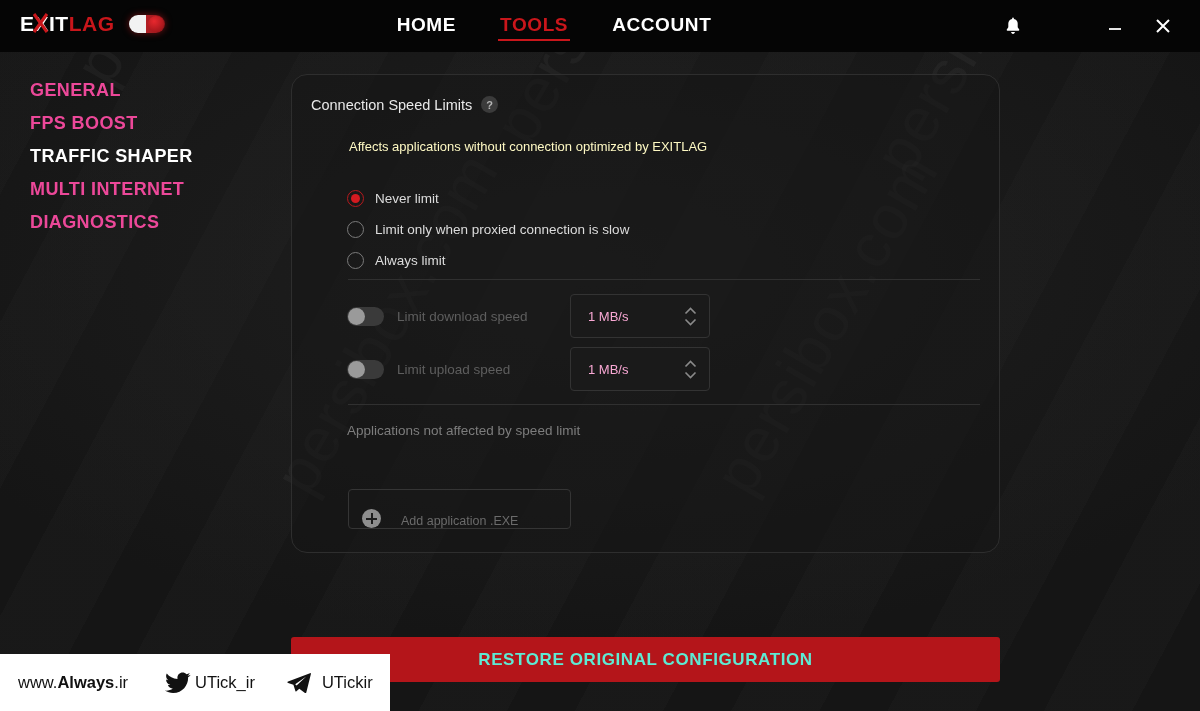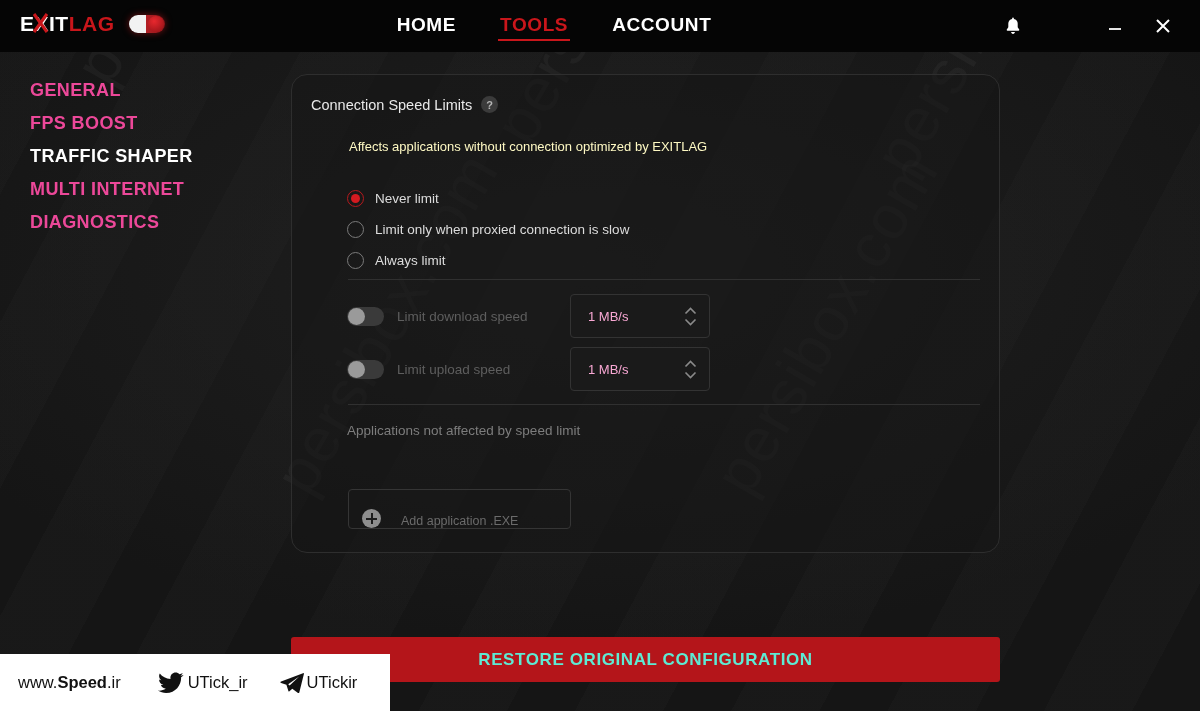--- a/index.html
+++ b/index.html
@@ -380,21 +380,21 @@
   .wm-item {
     display: flex;
     align-items: center;
     color: #111111;
     font-size: 16.5px;
   }
   .wm-site { margin-left: 18px; }
   .wm-site .lite { font-weight: 400; }
   .wm-site .bold { font-weight: 700; }
   .wm-tw { margin-left: 37px; gap: 4px; }
-  .wm-tg { margin-left: 32px; gap: 3px; }
+  .wm-tg { margin-left: 32px; gap: 11px; }
   .wm-handle { font-weight: 400; font-size: 16.5px; }
 </style>
 </head>
 <body>
 
 <div id="app">
 
   <div class="bg-stripes"></div>
   <div class="bg-vignette"></div>
 
@@ -517,21 +517,21 @@
   <div class="add-app">
     <div class="plus-icon"></div>
     <div class="add-app-text">Add application .EXE</div>
   </div>
 
   <button class="restore-btn">RESTORE ORIGINAL CONFIGURATION</button>
 
   <div class="wmbar">
     <div class="wm-item wm-site">
       <span class="lite">www.</span>
-        <span class="bold">Speed</span>
+        <span class="bold">Always</span>
         <span class="lite">.ir</span>
     </div>
     <div class="wm-item wm-tw">
       <svg width="26" height="22" viewBox="0 0 26 22" fill="#111111">
           <path d="M25.3 2.9c-.9.4-1.9.7-2.9.8 1.1-.6 1.9-1.6 2.3-2.8-1 .6-2.1 1-3.2 1.3C20.5 1.1 19.1.5 17.6.5c-2.9 0-5.2 2.3-5.2 5.2 0 .4 0 .8.1 1.2C8.1 6.6 4.3 4.6 1.8 1.4c-.5.8-.7 1.7-.7 2.6 0 1.8.9 3.4 2.3 4.3-.8 0-1.6-.3-2.3-.7v.1c0 2.5 1.8 4.6 4.2 5.1-.4.1-.9.2-1.4.2-.3 0-.7 0-1-.1.7 2.1 2.6 3.6 4.9 3.6-1.8 1.4-4 2.2-6.5 2.2-.4 0-.8 0-1.3-.1 2.3 1.5 5.1 2.4 8.1 2.4 9.7 0 15-8 15-15v-.7c1-.7 1.9-1.6 2.6-2.6z"></path>
         </svg>
       <span class="wm-handle">UTick_ir</span>
     </div>
     <div class="wm-item wm-tg">
       <svg width="24" height="21" viewBox="0 0 24 21" fill="#111111">

